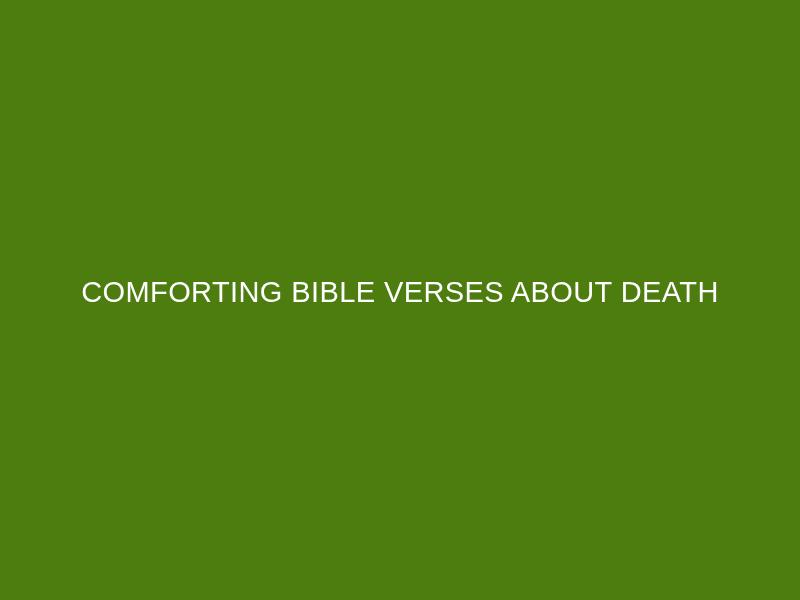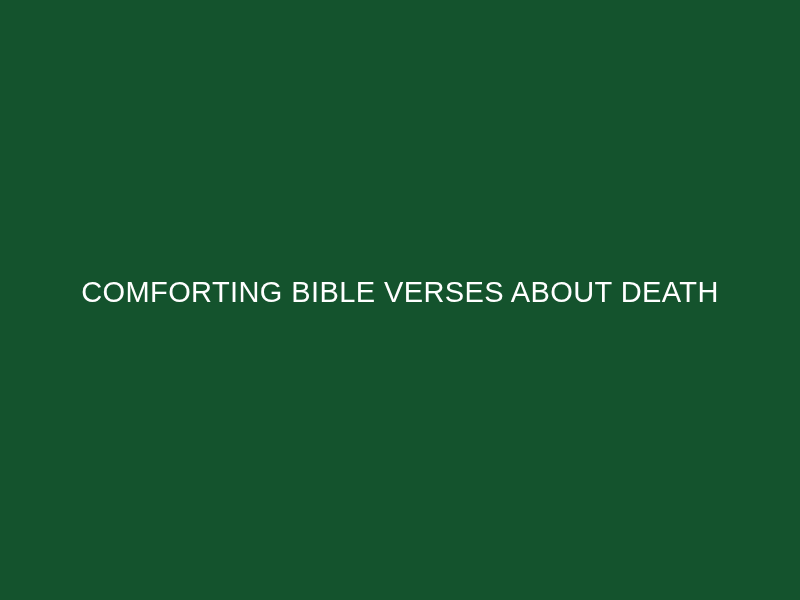--- a/index.html
+++ b/index.html
@@ -36,17 +36,17 @@
     font-weight: 300;
     line-height: 1.15;
     letter-spacing: 0.4px;
     white-space: nowrap;
     -webkit-font-smoothing: antialiased;
   }
 </style>
 </head>
 <body>
 
-<div id="title-card" style="background: #14532d;">
+<div id="title-card" style="background: #4d7c0f;">
   <div id="title-block">
     <h1 id="card-title" style="color: rgb(255, 255, 255); font-size: 29px;">COMFORTING BIBLE VERSES ABOUT DEATH</h1>
   </div>
 </div>
 
 </body></html>

